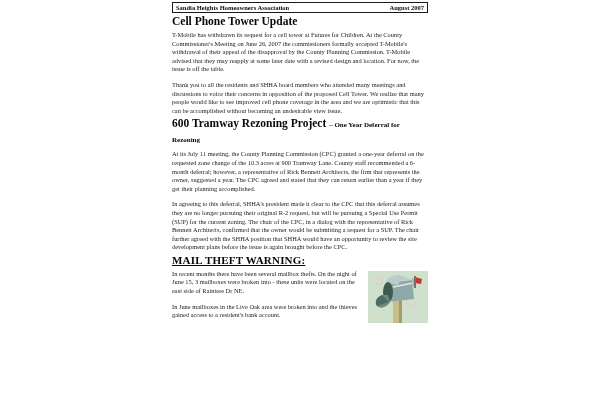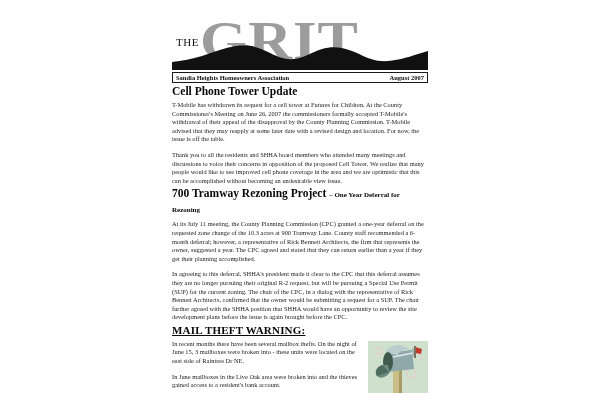--- a/index.html
+++ b/index.html
@@ -141,41 +141,34 @@
     display: block;
     clear: both;
   }
 </style>
 </head>
 <body>
 
 <div class="page">
   <div class="column">
 
-    <div class="masthead">
-      <div class="masthead-the">THE</div>
-      <div class="masthead-title">GRIT</div>
-      <svg class="masthead-mountain" viewBox="0 0 256 30" preserveAspectRatio="none">
-        <path d="M0,30 L0,22 C10,21 20,19 30,16 C42,12 52,8 64,6 C76,4 86,7 96,12 C104,16 112,20 122,19 C132,18 140,12 150,9 C160,6 170,7 180,11 C190,15 198,20 208,21 C220,22 234,18 246,14 L256,11 L256,30 Z" fill="#111111"></path>
-      </svg>
-    </div>
 
     <div class="banner">
       <span class="banner-left">Sandia Heights Homeowners Association</span>
       <span class="banner-right">August 2007</span>
     </div>
 
     <div class="article">
       <h2 class="article-heading">Cell Phone Tower Update</h2>
       <p class="para">T-Mobile has withdrawn its request for a cell tower at Futures for Children. At the County Commissioner's Meeting on June 26, 2007 the commissioners formally accepted T-Mobile's withdrawal of their appeal of the disapproval by the County Planning Commission. T-Mobile advised that they may reapply at some later date with a revised design and location. For now, the issue is off the table.</p>
       <p class="para">Thank you to all the residents and SHHA board members who attended many meetings and discussions to voice their concerns in opposition of the proposed Cell Tower. We realize that many people would like to see improved cell phone coverage in the area and we are optimistic that this can be accomplished without becoming an undesirable view issue.</p>
     </div>
 
     <div class="article">
-      <h2 class="article-heading"><span>700 Tramway Rezoning Project</span> <span class="heading-sub">– One Year Deferral for Rezoning</span></h2>
+      <h2 class="article-heading"><span>600 Tramway Rezoning Project</span> <span class="heading-sub">– One Year Deferral for Rezoning</span></h2>
       <p class="para">At its July 11 meeting, the County Planning Commission (CPC) granted a one-year deferral on the requested zone change of the 10.3 acres at 900 Tramway Lane. County staff recommended a 6-month deferral; however, a representative of Rick Bennett Architects, the firm that represents the owner, suggested a year. The CPC agreed and stated that they can return earlier than a year if they get their planning accomplished.</p>
       <p class="para">In agreeing to this deferral, SHHA's president made it clear to the CPC that this deferral assumes they are no longer pursuing their original R-2 request, but will be pursuing a Special Use Permit (SUP) for the current zoning. The chair of the CPC, in a dialog with the representative of Rick Bennett Architects, confirmed that the owner would be submitting a request for a SUP.  The chair further agreed with the SHHA position that SHHA would have an opportunity to review the site development plans before the issue is again brought before the CPC.</p>
     </div>
 
     <div class="article clearfix">
       <h2 class="article-heading underlined">MAIL THEFT WARNING:</h2>
 
       <div class="mailbox-figure">
         <svg viewBox="0 0 60 56">
           <rect x="0" y="0" width="60" height="52" fill="#cfe0cd"></rect>

